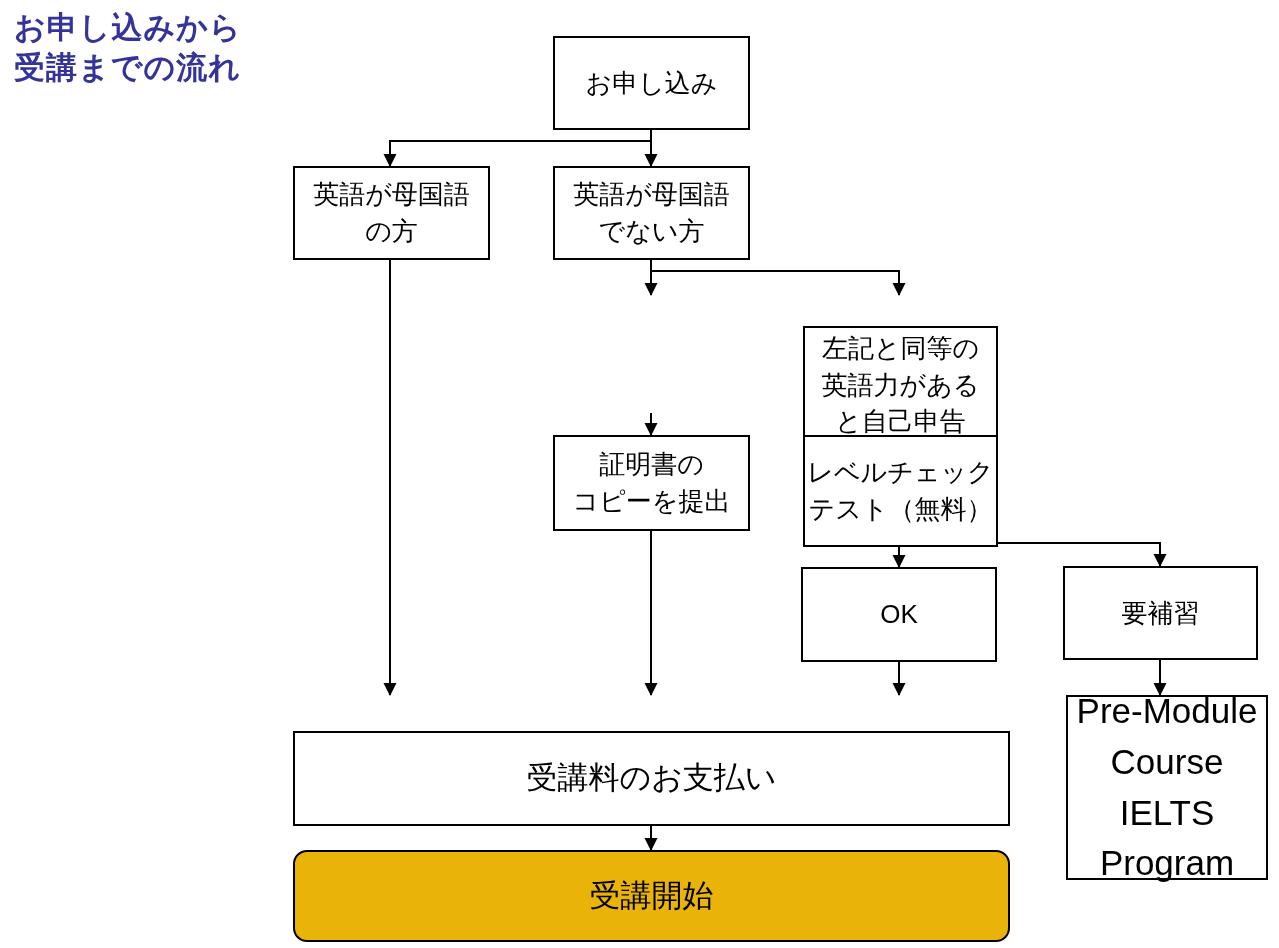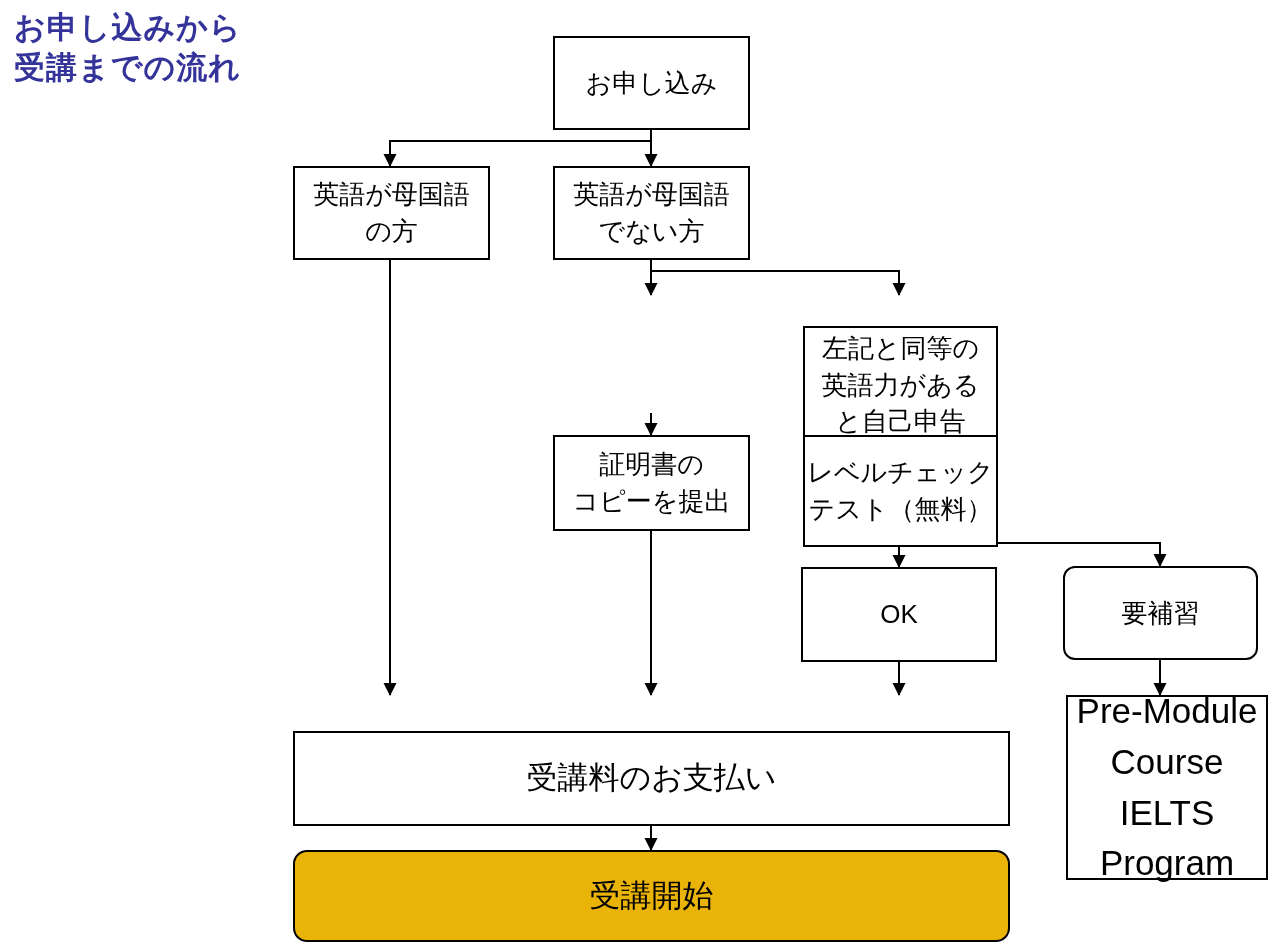--- a/index.html
+++ b/index.html
@@ -49,21 +49,21 @@
   }
   
   #n-apply       { left: 553px; top: 36px;  width: 197px; height: 94px; }
   #n-native      { left: 293px; top: 166px; width: 197px; height: 94px; }
   #n-nonnative   { left: 553px; top: 166px; width: 197px; height: 94px; }
   #n-score       { left: 552px; top: 295px; width: 196px; height: 118px; }
   #n-selfreport  { left: 803px; top: 295px; width: 195px; height: 118px; margin-top: 31px; }
   #n-certificate { left: 553px; top: 435px; width: 197px; height: 96px; }
   #n-levelcheck  { left: 803px; top: 435px; width: 195px; height: 112px; }
   #n-ok          { left: 801px; top: 567px; width: 196px; height: 95px; }
-  #n-remedial    { left: 1063px; top: 566px; width: 195px; height: 94px; border-radius: 12px; }
+  #n-remedial    { left: 1063px; top: 566px; width: 195px; height: 94px; }
   #n-payment     { left: 293px; top: 695px; width: 717px; height: 95px; font-size: 31px; margin-top: 36px; }
   #n-start       { left: 293px; top: 850px; width: 717px; height: 92px; font-size: 31px; }
   #n-premodule   { left: 1066px; top: 695px; width: 202px; height: 185px; font-size: 35px; line-height: 1.45; }
 </style>
 </head>
 <body>
 
 <div id="canvas">
 
   <svg id="connectors" viewBox="0 0 1279 948" xmlns="http://www.w3.org/2000/svg">

